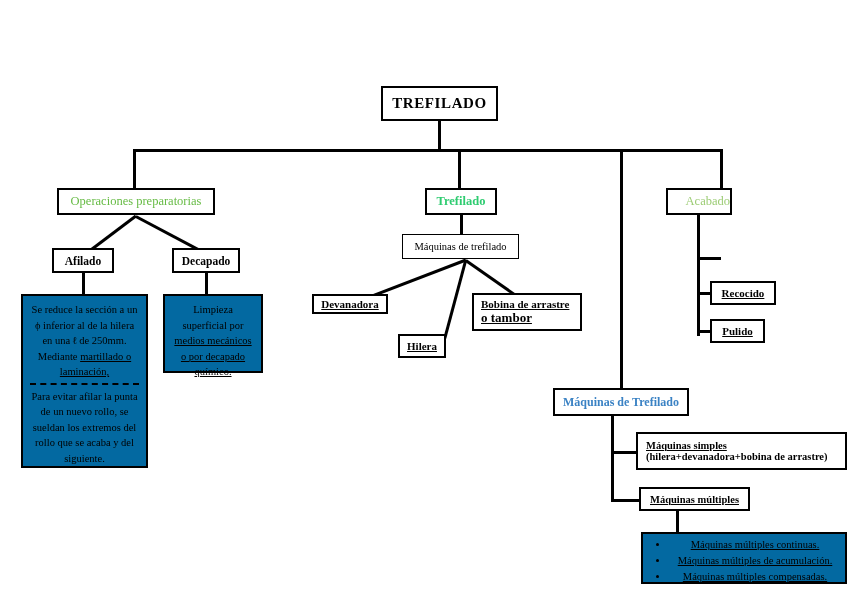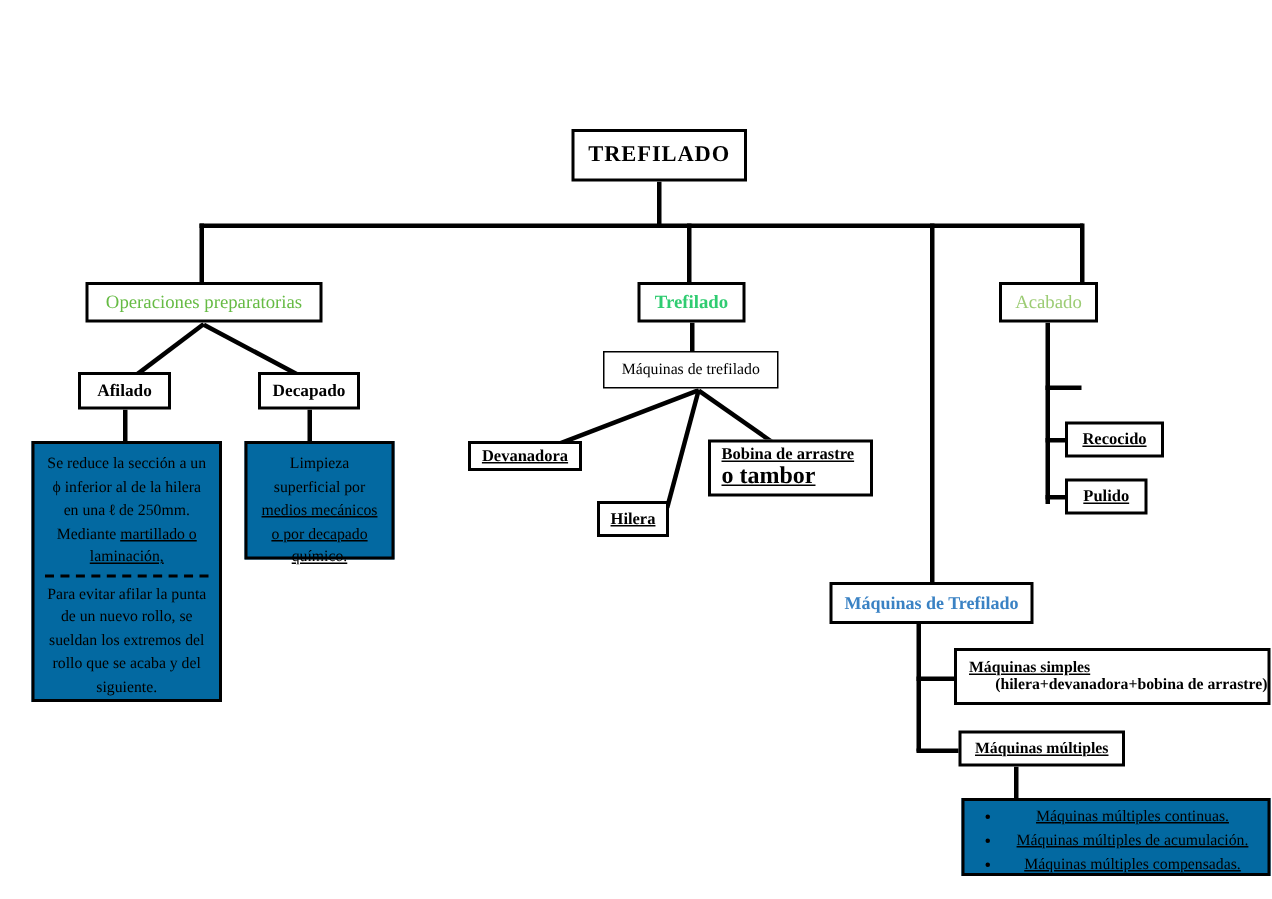--- a/index.html
+++ b/index.html
@@ -52,21 +52,21 @@
   <div class="ln v" style="left:620px;top:149px;height:239px;"></div>
 
   <div class="box" style="left:57px;top:188px;width:158px;height:27px;">
     <span class="line" style="font-size:12.5px;color:#66bb44;">Operaciones preparatorias</span>
   </div>
 
   <div class="box" style="left:425px;top:188px;width:72px;height:27px;">
     <span class="line b" style="font-size:12.5px;color:#2fcc71;">Trefilado</span>
   </div>
 
-  <div class="box" style="left:666px;top:188px;width:66px;height:27px;">
+  <div class="box" style="left:666px;top:188px;width:66px;height:27px;text-align:right;">
     <span class="line" style="font-size:12.5px;color:#9ccc74;">Acabado</span>
   </div>
 
   <div class="diag" style="left:136px;top:215px;width:56px;transform:rotate(143deg);"></div>
   <div class="diag" style="left:136px;top:215px;width:75px;transform:rotate(28deg);"></div>
 
   <div class="box" style="left:52px;top:248px;width:62px;height:25px;">
     <span class="line b" style="font-size:11.5px;">Afilado</span>
   </div>
   <div class="box" style="left:172px;top:248px;width:68px;height:25px;">
@@ -101,21 +101,21 @@
   <div class="box" style="left:312px;top:294px;width:76px;height:20px;">
     <span class="line b u" style="font-size:11px;">Devanadora</span>
   </div>
 
   <div class="box" style="left:398px;top:334px;width:48px;height:24px;">
     <span class="line b u" style="font-size:11px;">Hilera</span>
   </div>
 
   <div class="box" style="left:472px;top:293px;width:110px;height:38px;align-items:flex-start;padding-left:7px;">
     <span class="line b u" style="font-size:11px;text-align:left;">Bobina de arrastre</span>
-    <span class="line b u" style="font-size:16px;text-align:left;">o tambor</span>
+    <span class="line b u" style="font-size:13px;text-align:left;">o tambor</span>
   </div>
 
   <div class="ln v" style="left:697px;top:215px;height:121px;"></div>
 
   <div class="ln h" style="left:697px;top:257px;width:24px;"></div>
   <div class="ln h" style="left:697px;top:292px;width:14px;"></div>
   <div class="ln h" style="left:697px;top:330px;width:14px;"></div>
 
   <div class="box" style="left:710px;top:281px;width:66px;height:24px;">
     <span class="line b u" style="font-size:11px;">Recocido</span>
@@ -127,21 +127,21 @@
   <div class="box" style="left:553px;top:388px;width:136px;height:28px;">
     <span class="line b" style="font-size:12px;color:#3a82c4;">Máquinas de Trefilado</span>
   </div>
 
   <div class="ln v" style="left:611px;top:416px;height:85px;"></div>
   <div class="ln h" style="left:611px;top:451px;width:27px;"></div>
   <div class="ln h" style="left:611px;top:499px;width:30px;"></div>
 
   <div class="box" style="left:636px;top:432px;width:211px;height:38px;align-items:flex-start;padding-left:8px;">
     <span class="line b u" style="font-size:10.5px;text-align:left;">Máquinas simples</span>
-    <span class="line b" style="font-size:10.5px;text-align:right;">(hilera+devanadora+bobina de arrastre)</span>
+    <span class="line b" style="font-size:10.5px;text-align:left;">(hilera+devanadora+bobina de arrastre)</span>
   </div>
 
   <div class="box" style="left:639px;top:487px;width:111px;height:24px;">
     <span class="line b u" style="font-size:10.5px;">Máquinas múltiples</span>
   </div>
 
   <div class="ln v" style="left:676px;top:511px;height:22px;"></div>
 
   <div class="para" style="left:641px;top:532px;width:206px;height:52px;padding:3px 4px;">
     <ul class="bullets">

